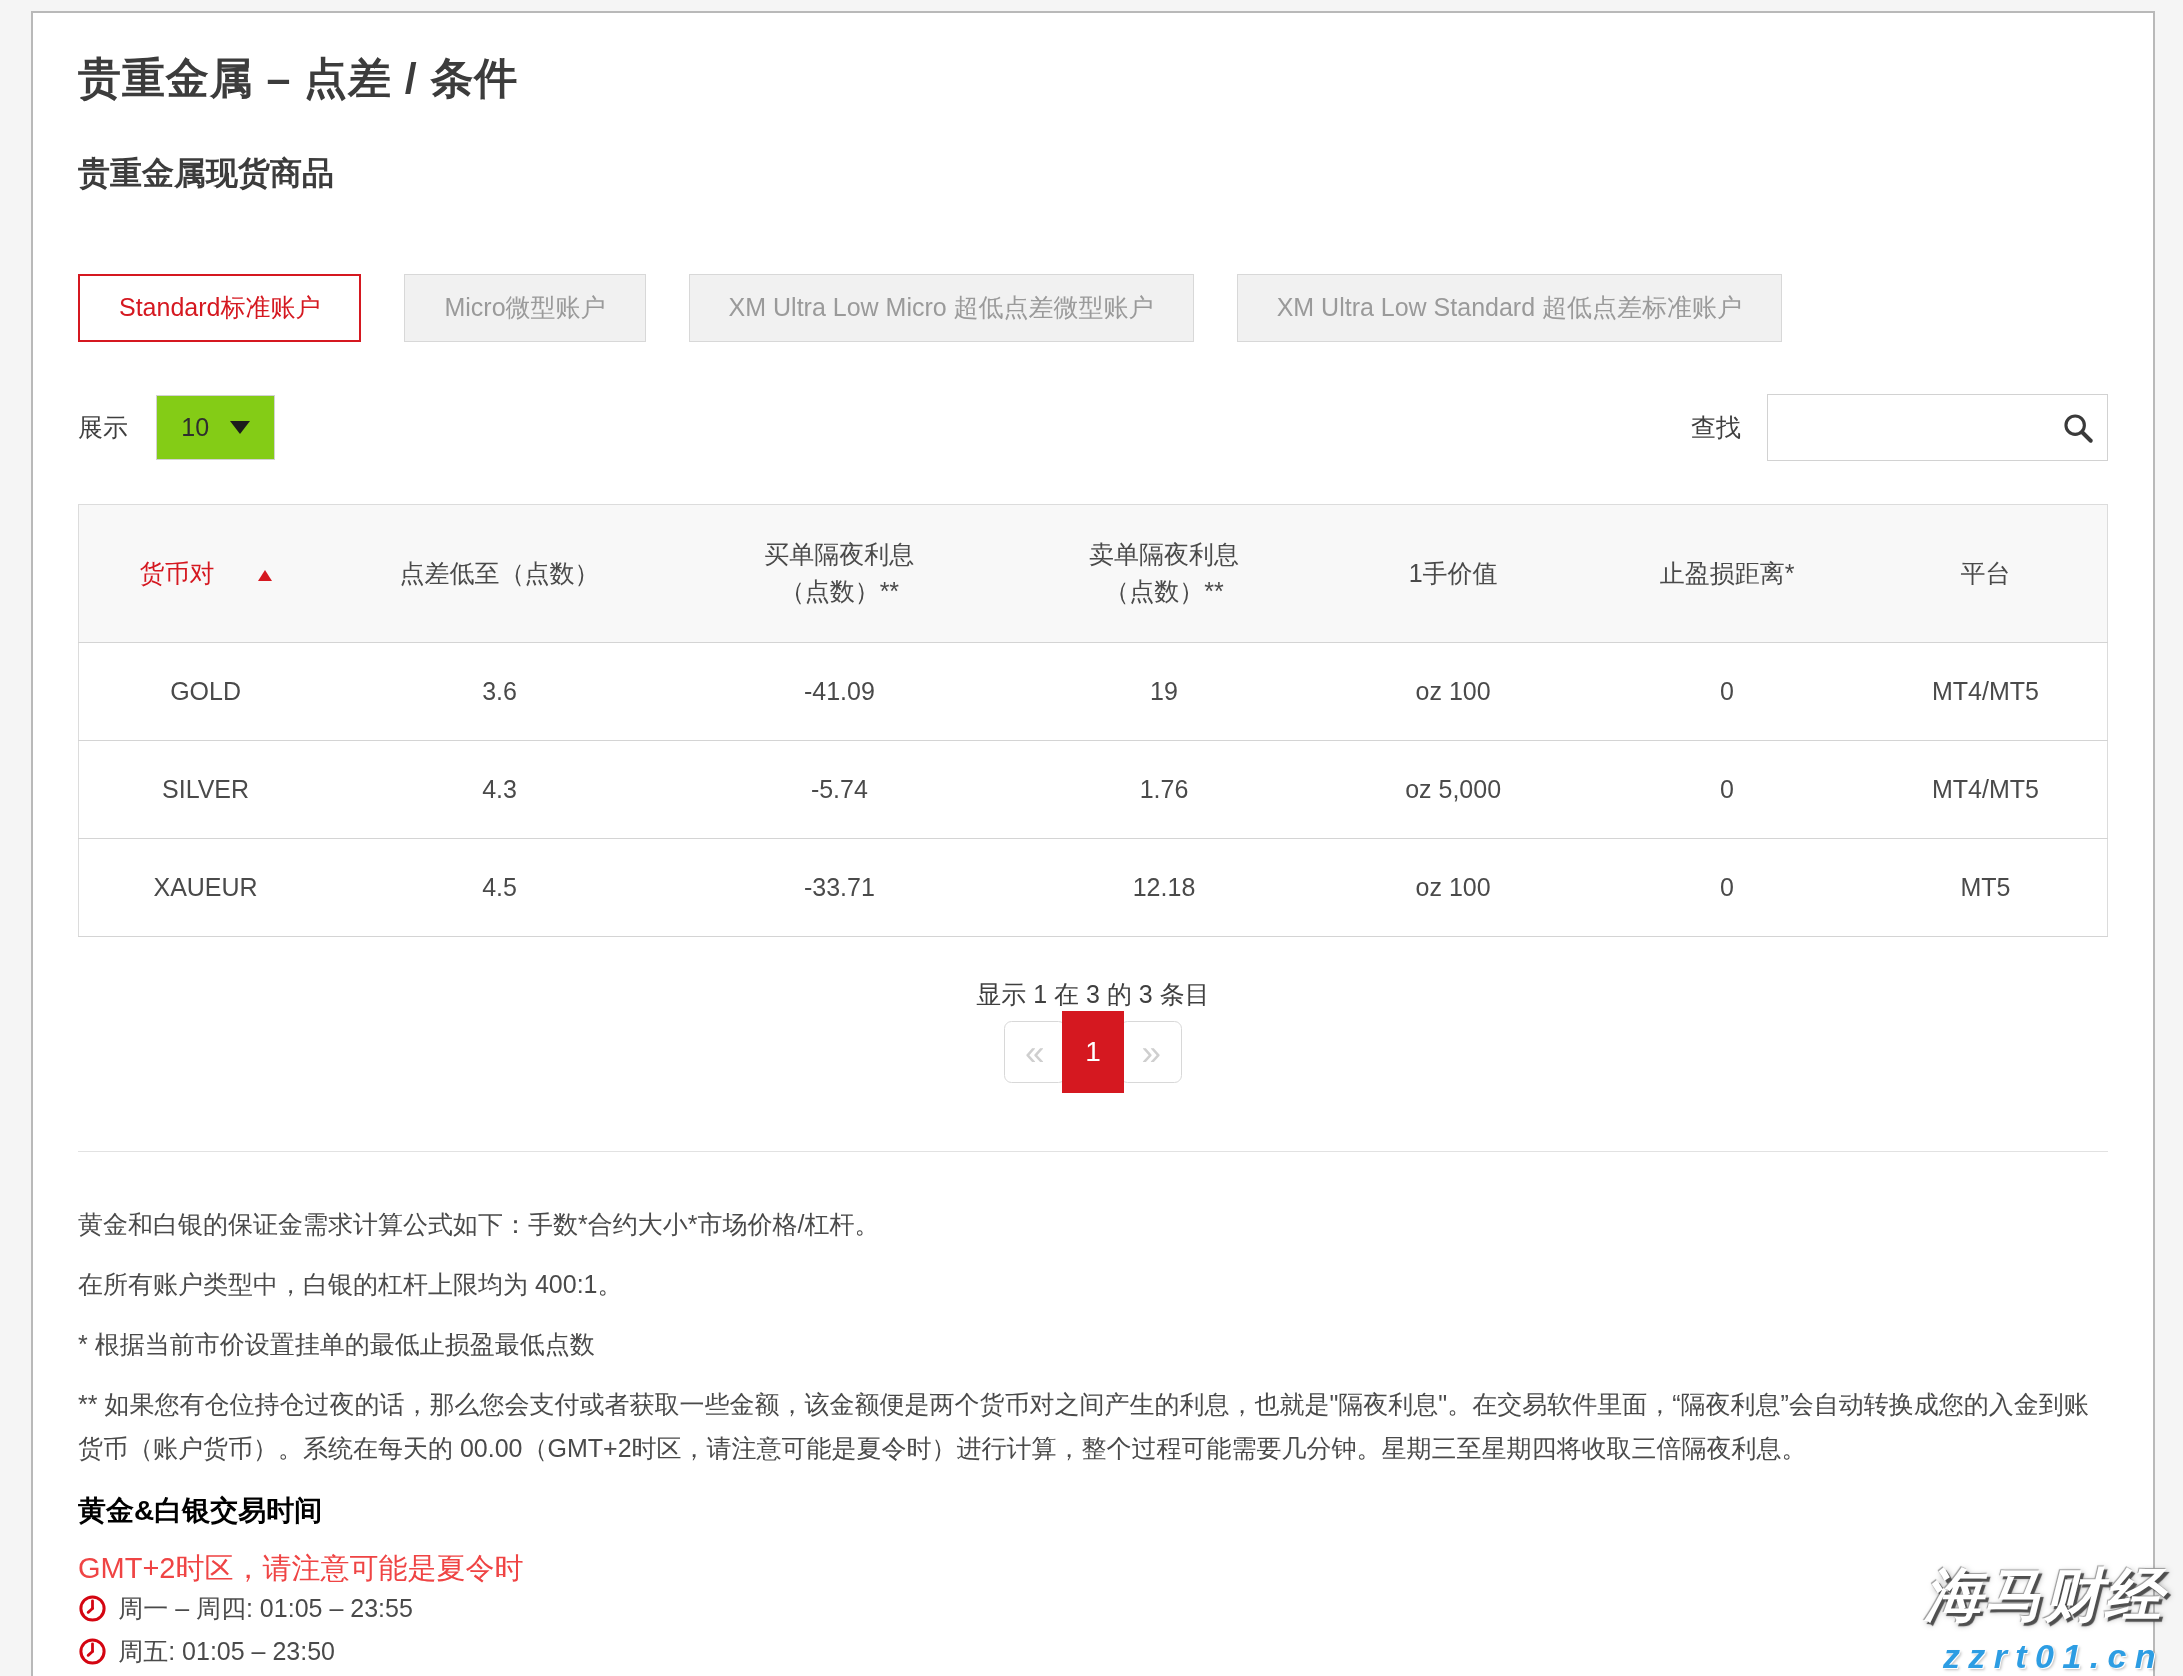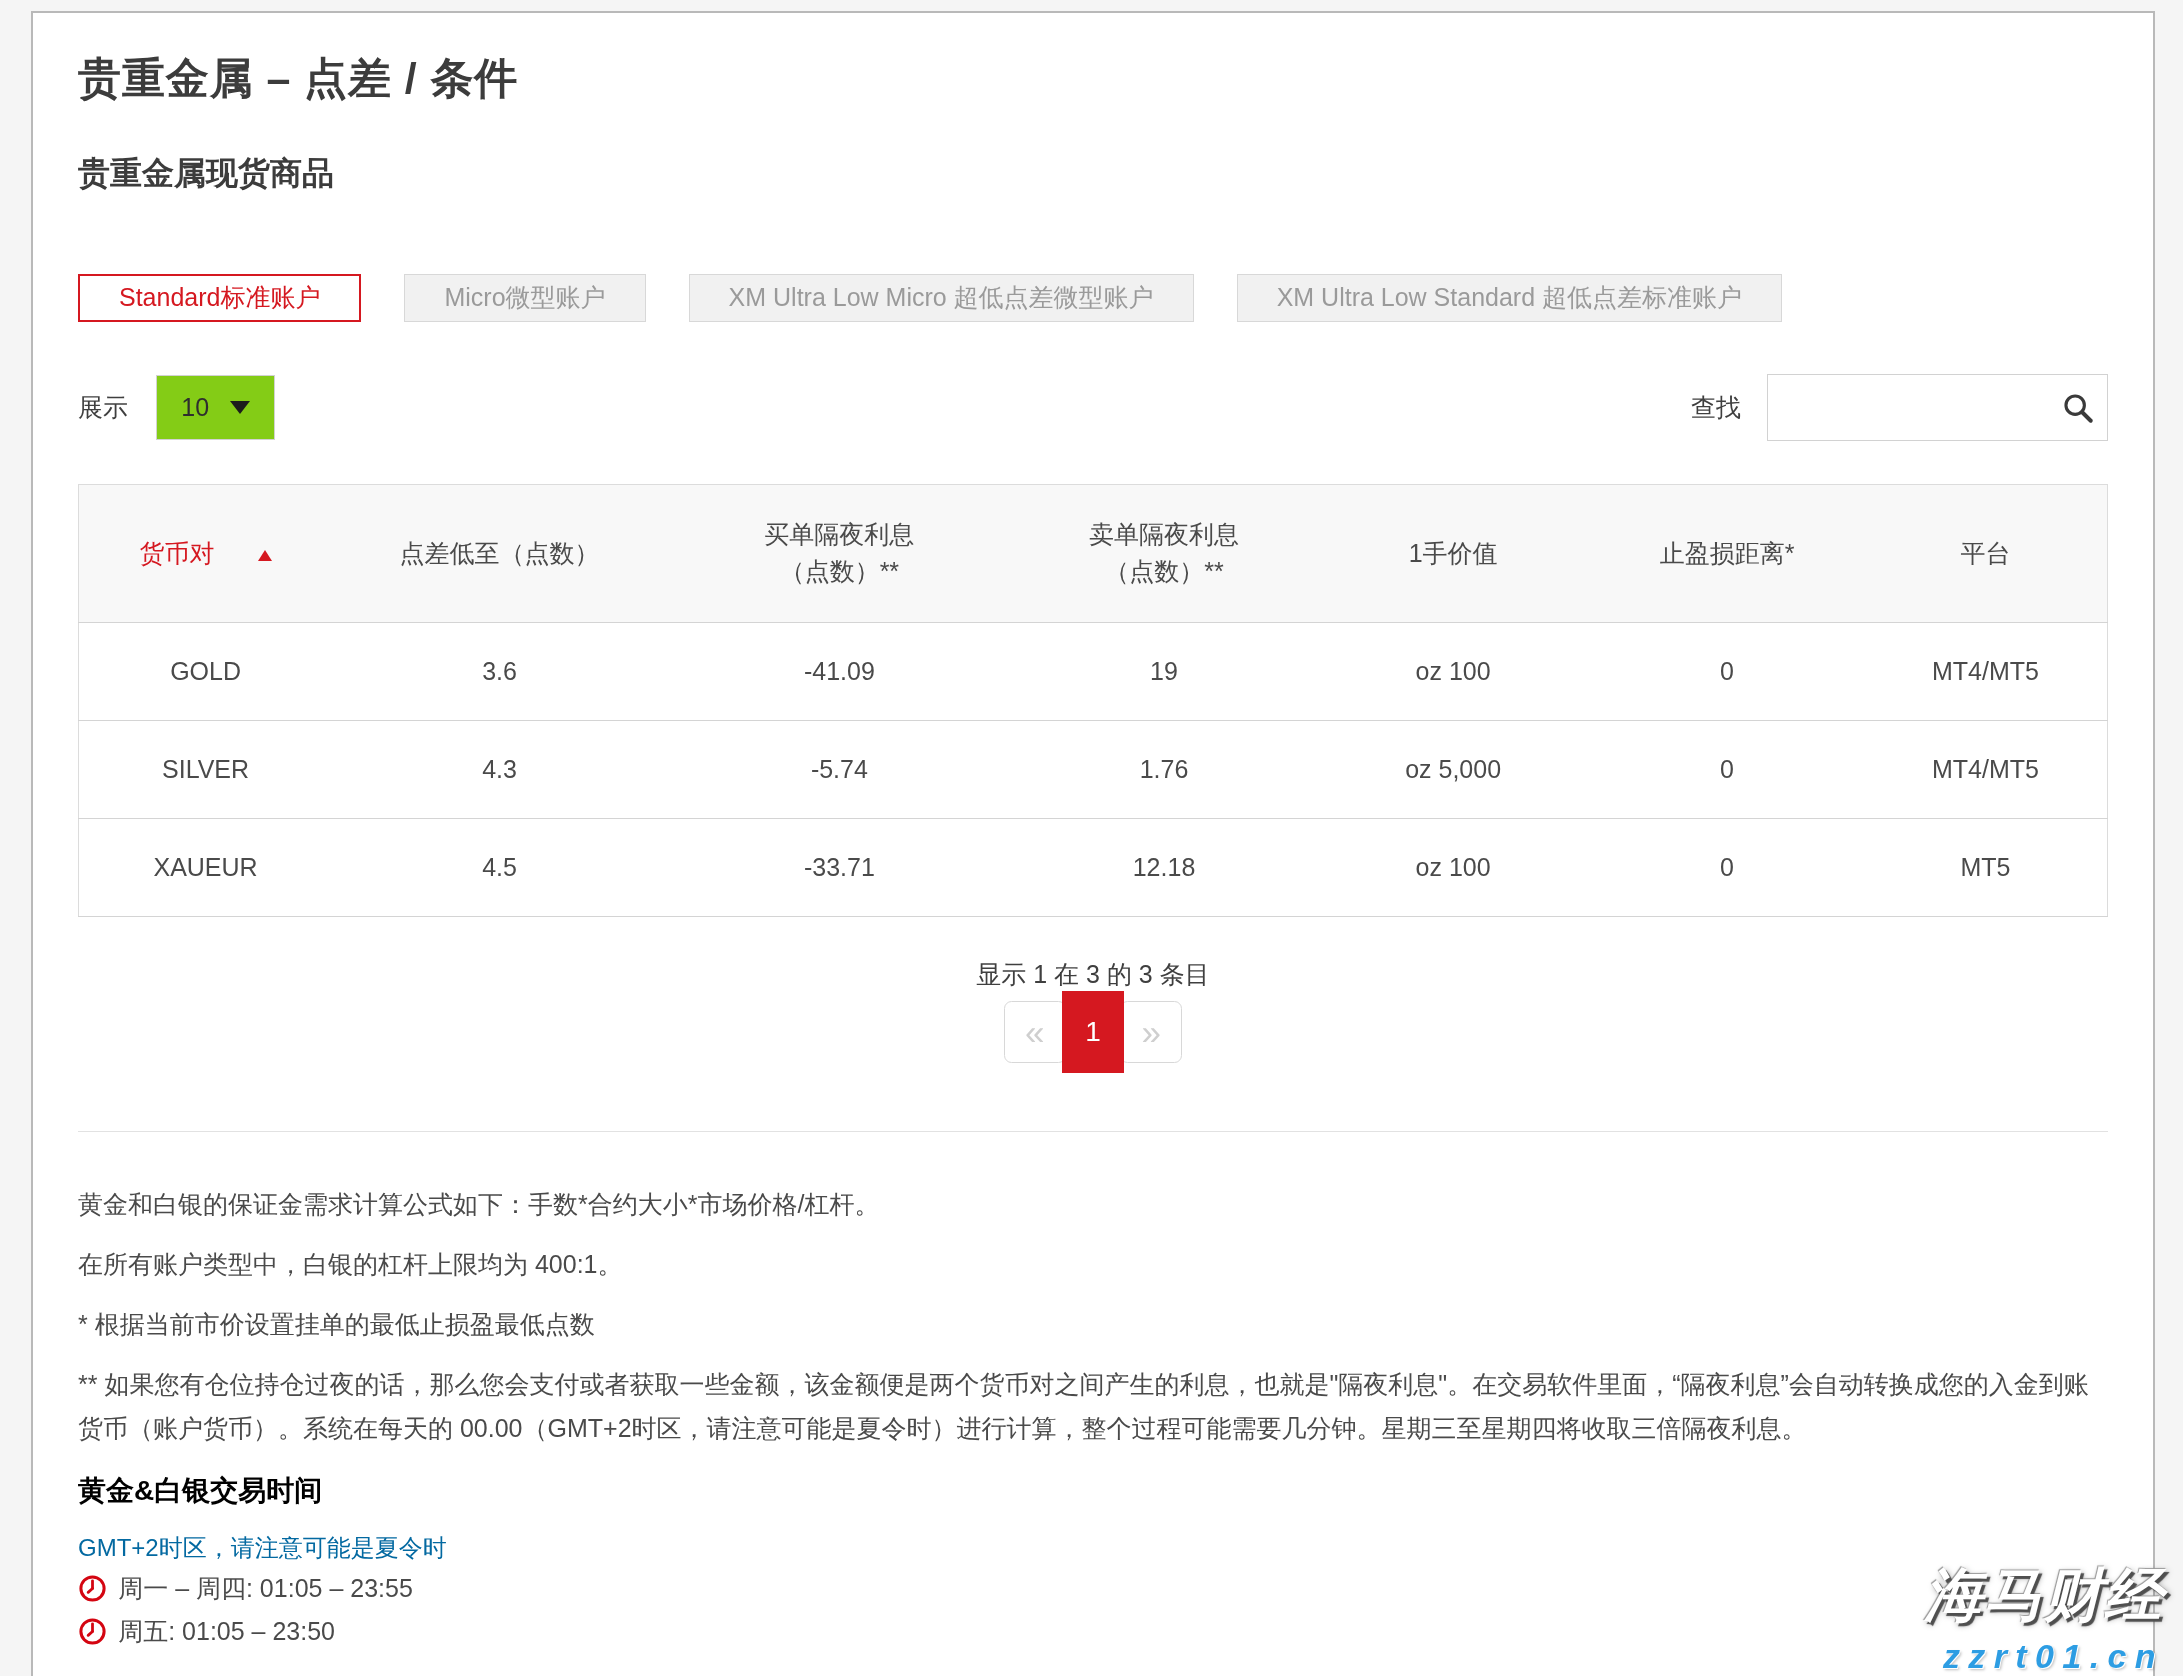--- a/index.html
+++ b/index.html
@@ -23,21 +23,21 @@
     font-size: 43px; font-weight: 700; color: #3c3c3c; letter-spacing: 0.9px;
     line-height: 1.15;
   }
   h2.page-subtitle {
     margin-top: 48px;
     font-size: 32px; font-weight: 700; color: #3c3c3c;
   }
   
   .tabs { display: flex; gap: 43px; margin-top: 78px; }
   .tab {
-    height: 48px; padding: 0 39px;
+    height: 68px; padding: 0 39px;
     display: inline-flex; align-items: center; justify-content: center;
     font-size: 25px; font-family: inherit;
     background: #f1f1f1; border: 1.9px solid #d8d8d8; color: #9a9a9a;
     cursor: pointer; white-space: nowrap;
   }
   .tab.active { background: #ffffff; border: 2.8px solid #d51820; color: #d51820; }
   
   .controls {
     margin-top: 52px;
     display: flex; align-items: center; justify-content: space-between;
@@ -110,21 +110,21 @@
     background: #d51820; color: #fff; font-size: 28px;
     display: flex; align-items: center; justify-content: center;
     position: relative; z-index: 1; cursor: pointer;
   }
   hr.divider { border: none; border-top: 1.9px solid #e2e2e2; margin-top: 58px; }
   
   .notes { margin-top: 50px; }
   .note { font-size: 25px; line-height: 45px; color: #4a4a4a; margin-bottom: 15px; }
   .note.long { margin-bottom: 0; line-height: 44px; }
   .hours-heading { margin-top: 22.4px; font-size: 28px; font-weight: 700; color: #000000; }
-  .tz-line { margin-top: 20.5px; font-size: 24px; line-height: 34px; color: #0369a1; }
+  .tz-line { margin-top: 20.5px; font-size: 29px; line-height: 34px; color: #ef4444; }
   .hour-line {
     margin-top: 5.6px; font-size: 25px; line-height: 37px; color: #4a4a4a;
     display: flex; align-items: center;
   }
   .clock-icon { margin-right: 11.2px; flex: 0 0 auto; }
   
   .watermark {
     position: absolute; right: 19px; bottom: 0px;
     text-align: right; z-index: 5; font-style: italic; pointer-events: none;
   }

